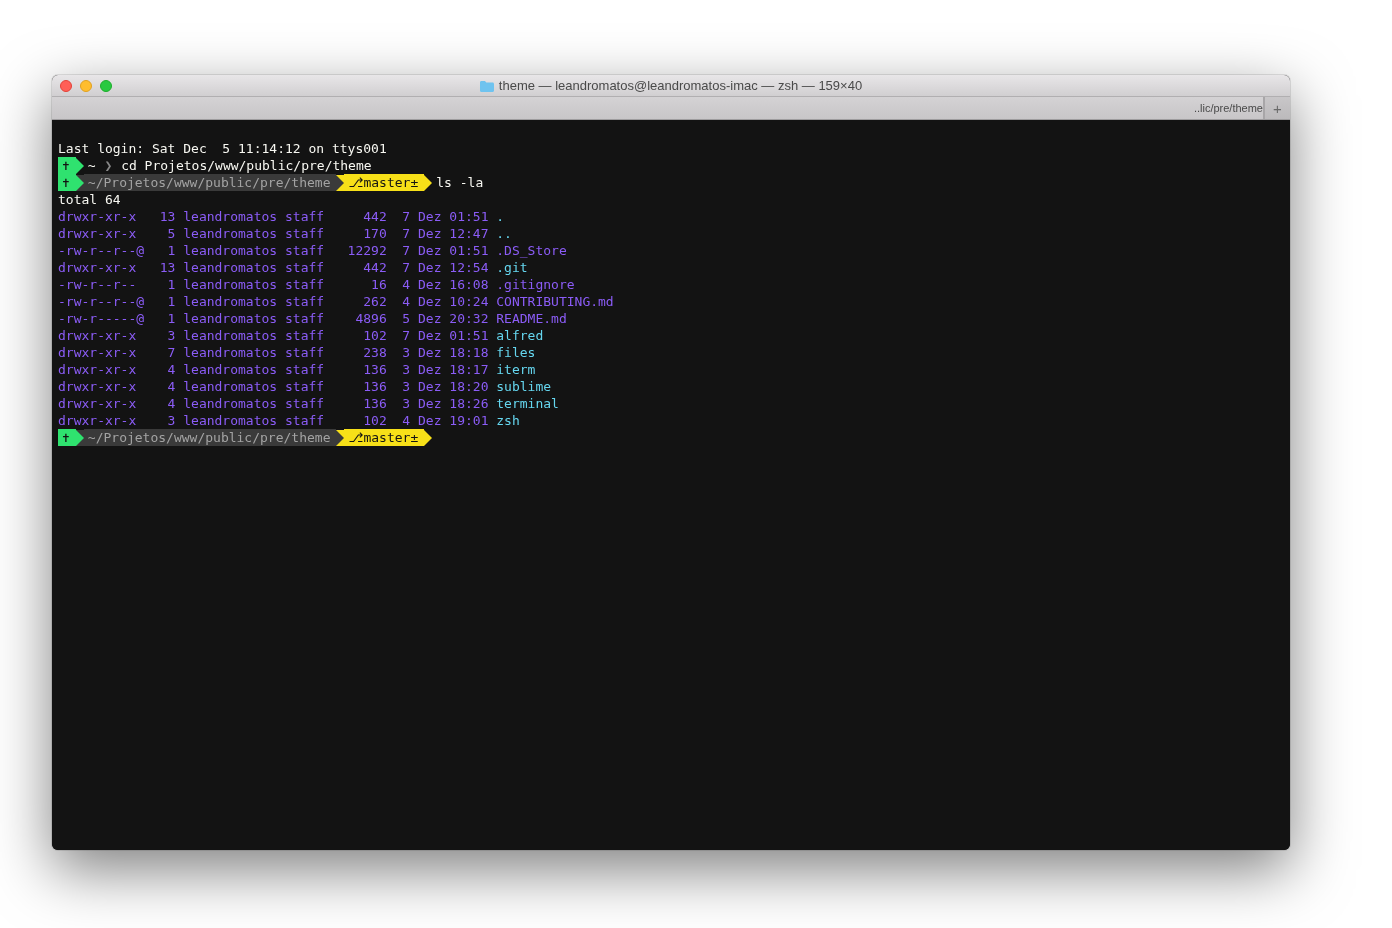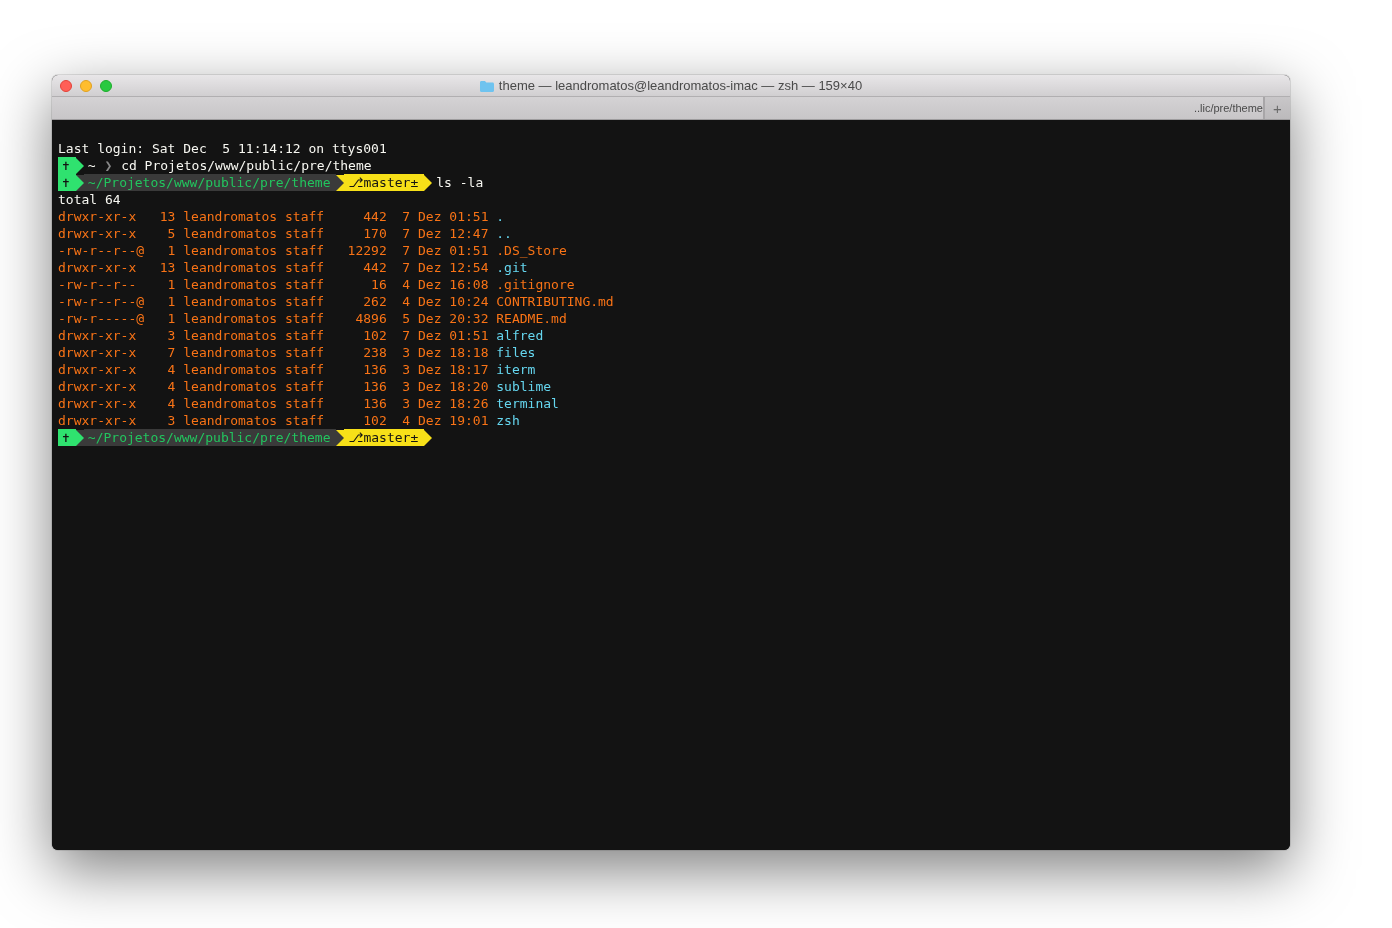--- a/index.html
+++ b/index.html
@@ -114,21 +114,21 @@
       height: 17px;
       padding: 0 6px 0 4px;
       position: relative;
     }
     .seg-green {
       background: #2fe26f;
       color: #131313;
     }
     .seg-black {
       background: #3a3a3a;
-      color: #22c55e;
+      color: #a3a3a3;
     }
     .seg-yellow {
       background: #f7e018;
       color: #131313;
     }
     .arrow {
       width: 0;
       height: 0;
       border-top: 8.5px solid transparent;
       border-bottom: 8.5px solid transparent;
@@ -150,21 +150,21 @@
     }
     .path-sep {
       color: #888;
       padding: 0 1px;
     }
     .cmd-text {
       padding-left: 4px;
       color: #f8f8f2;
     }
     .col-cyan { color: #65d6ef; }
-    .col-white { color: #f97316; }
+    .col-white { color: #8b5cf6; }
     .ls-row { white-space: pre; }
   </style>
 </head>
 <body>
 
 <div class="window">
 
   <div class="titlebar">
     <div class="traffic-lights">
       <div class="traffic-light close"></div>

